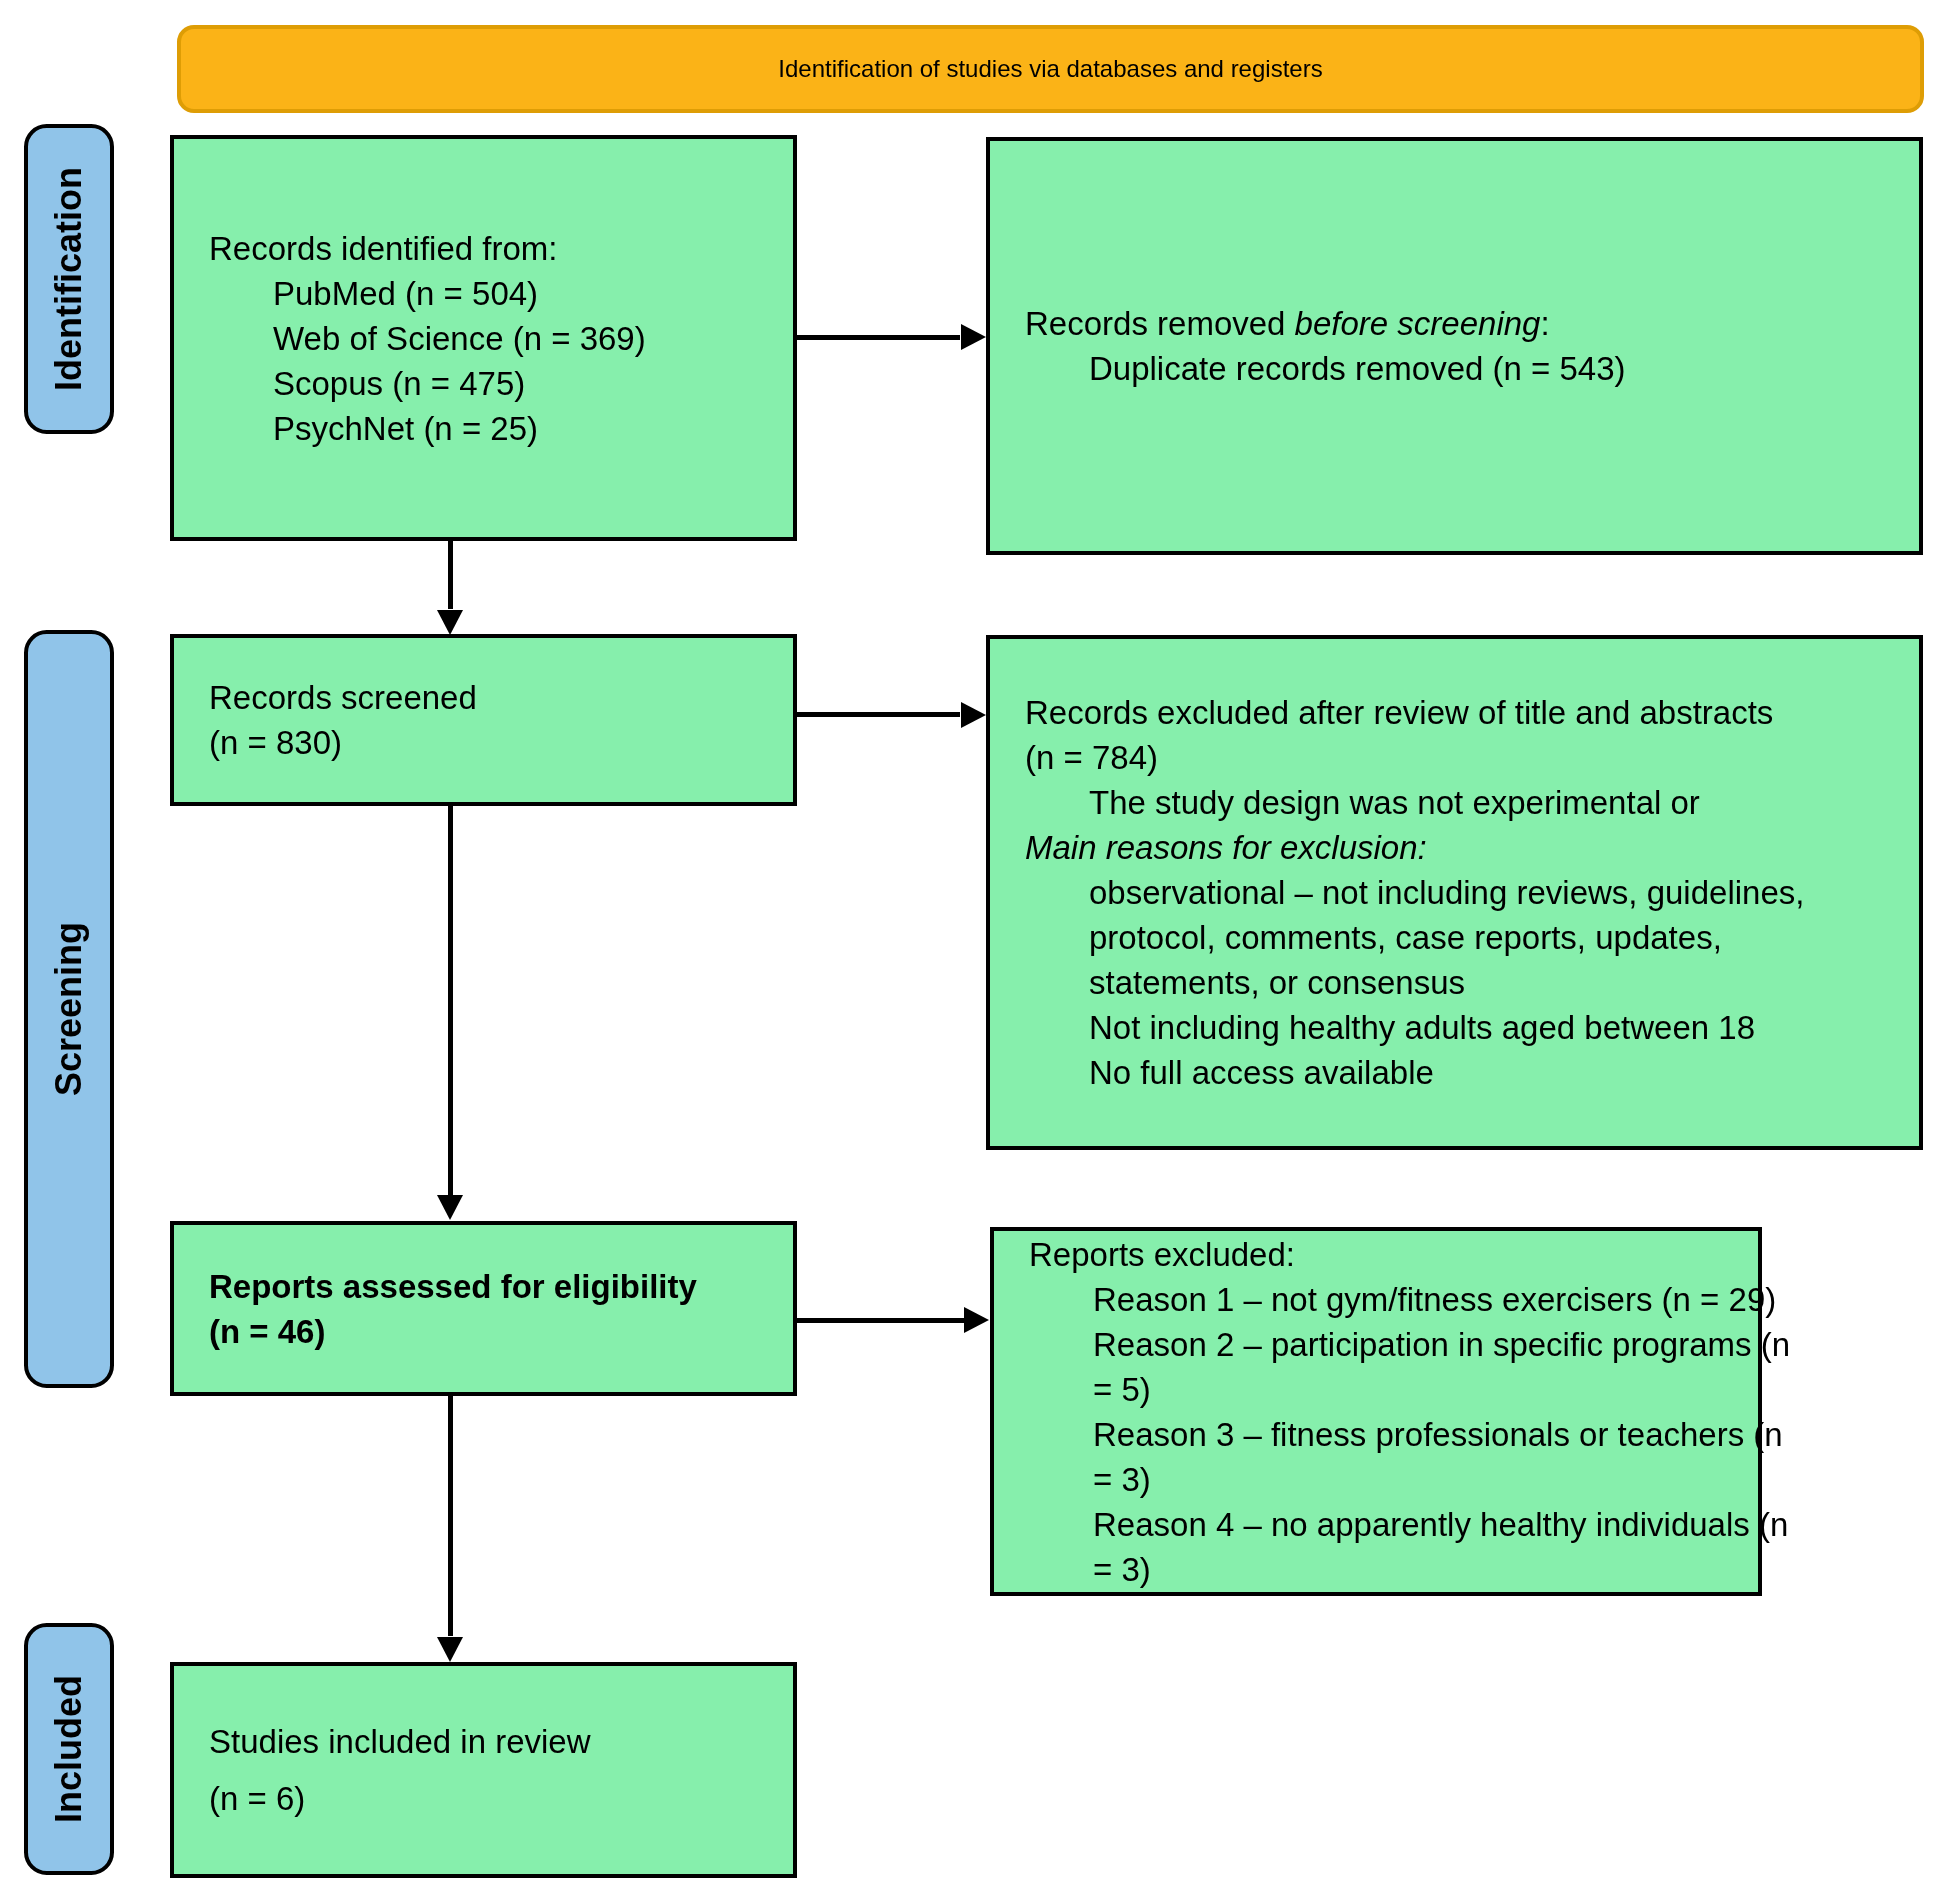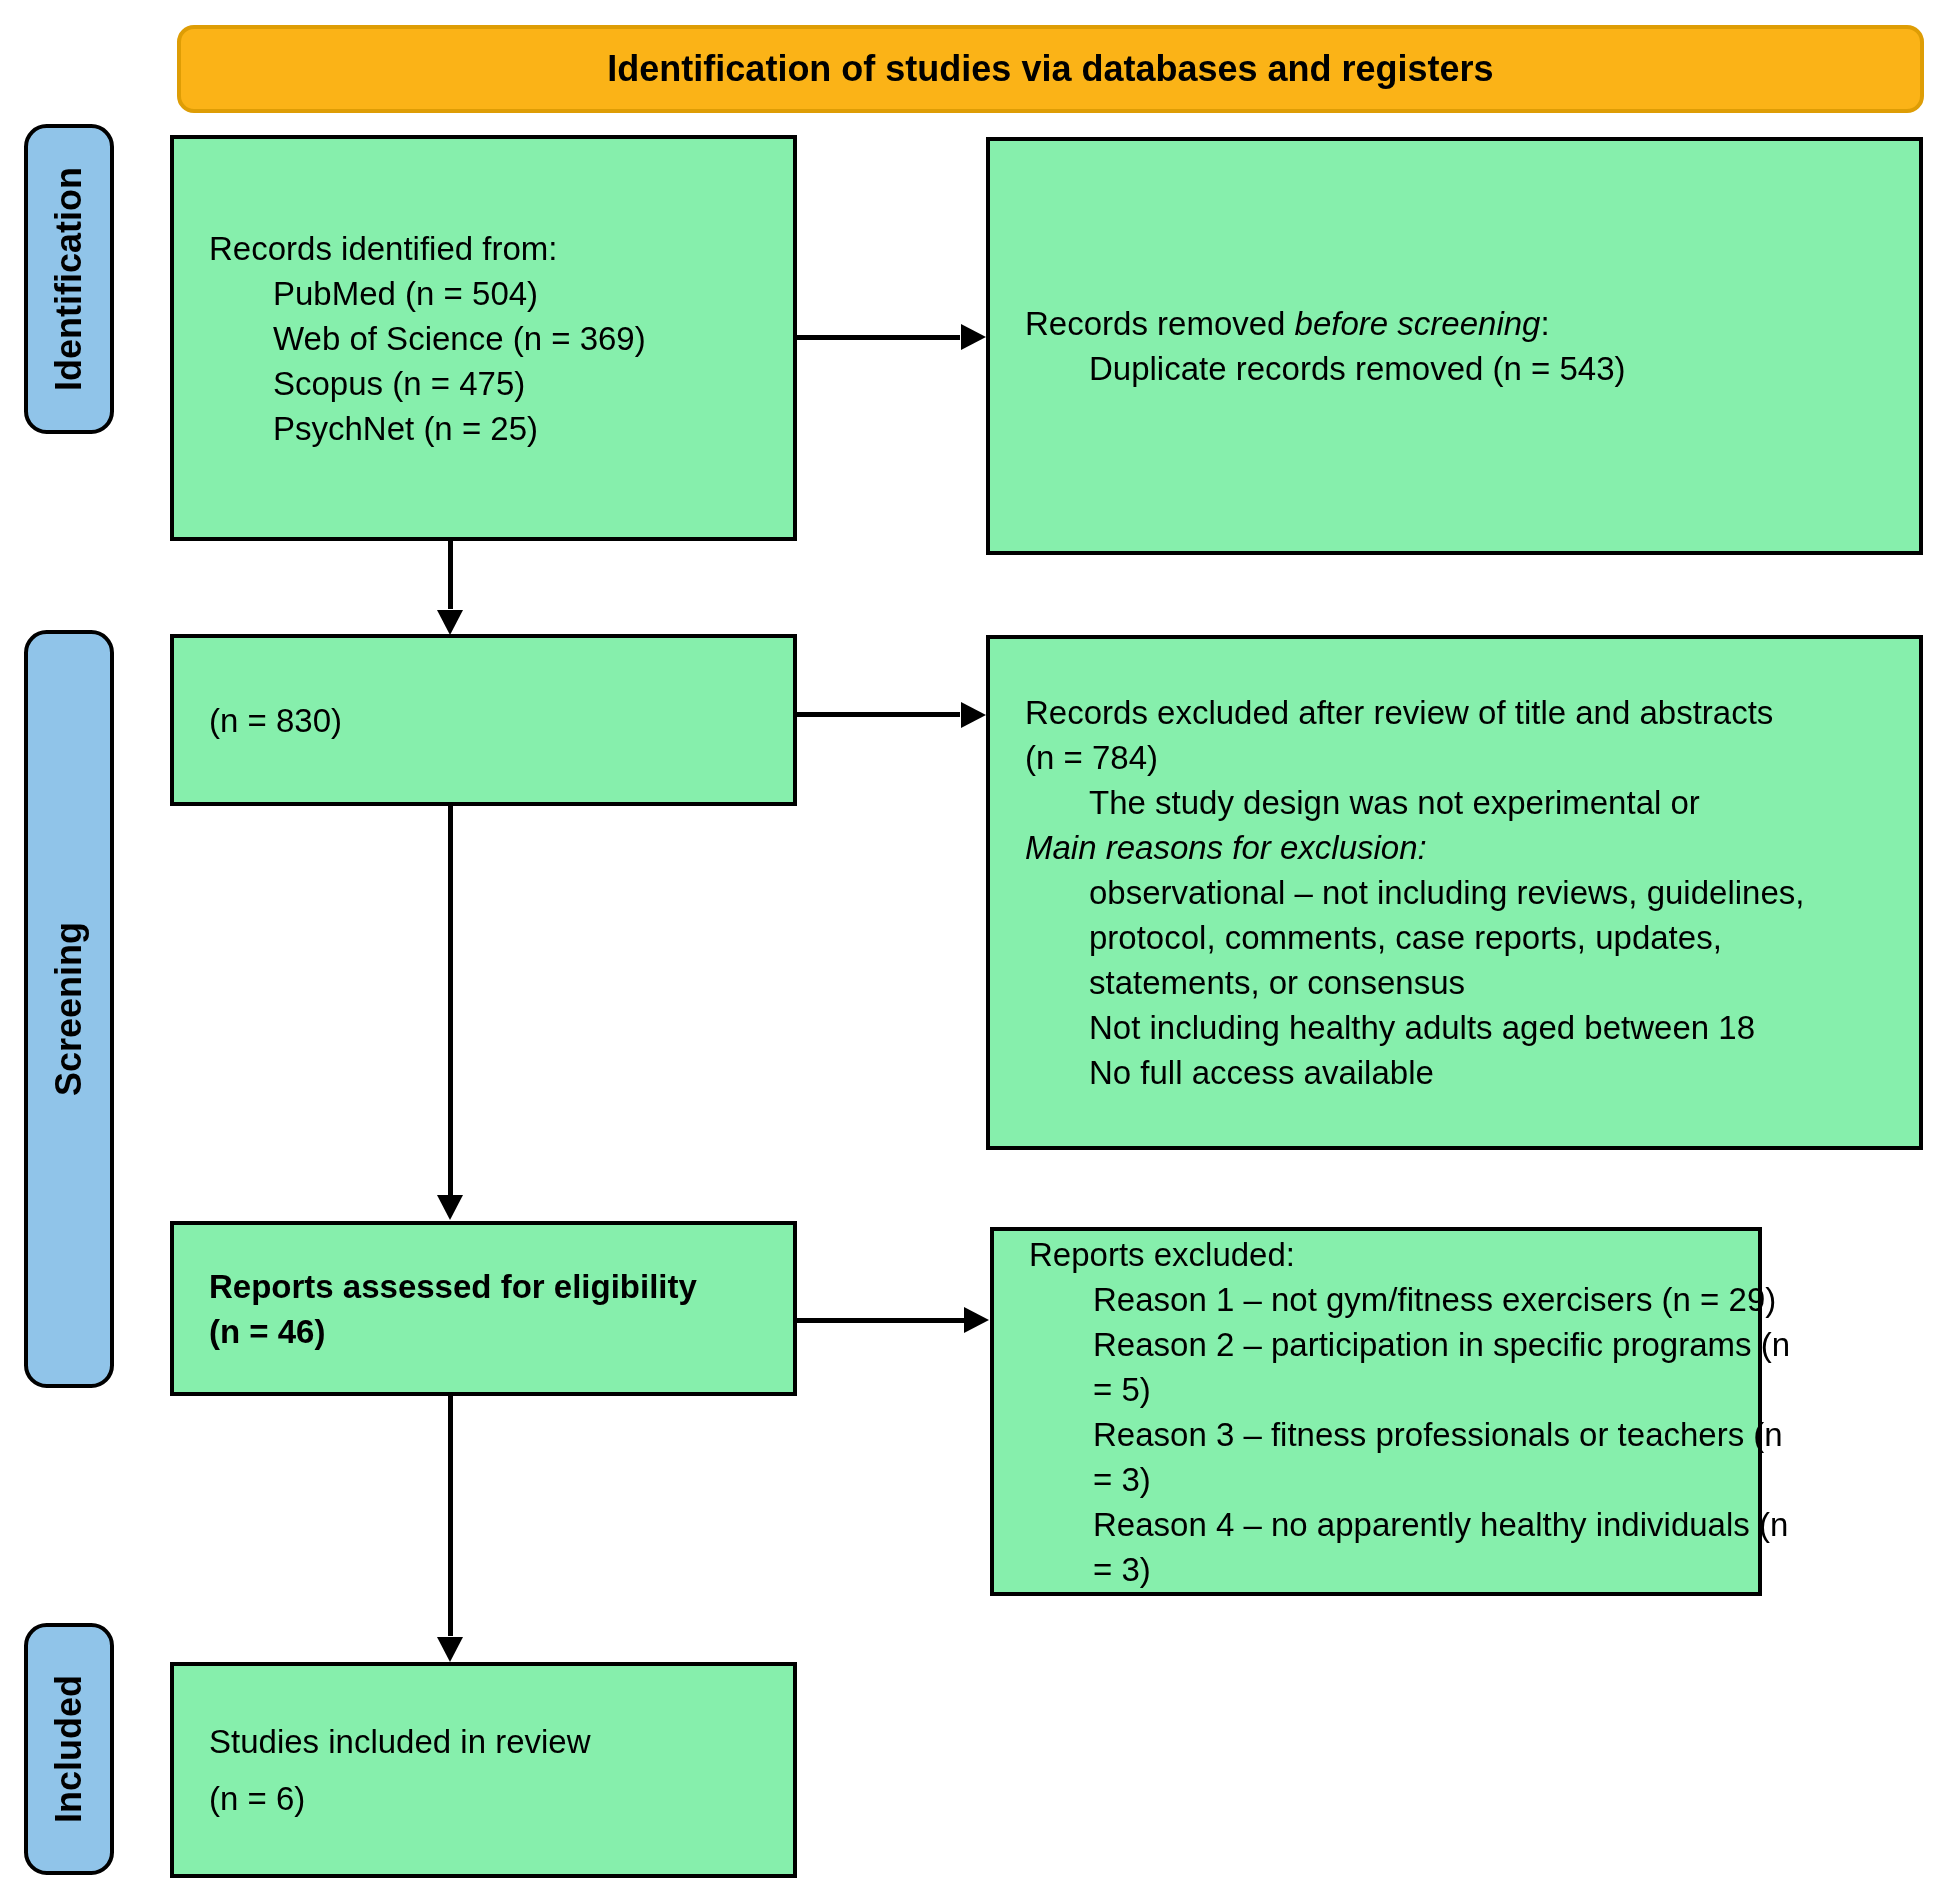--- a/index.html
+++ b/index.html
@@ -17,21 +17,21 @@
   .banner {
     position: absolute;
     left: 177px; top: 25px;
     width: 1747px; height: 88px;
     box-sizing: border-box;
     background: var(--banner-bg, #FBB317);
     border: 4.2px solid var(--banner-border, #DE9D05);
     border-radius: 17px;
     display: flex; align-items: center; justify-content: center;
   }
-  .banner span { font-weight: bold; font-size: 36px; }
+  .banner span { font-weight: normal; font-size: 24px; }
 
   
   .stage {
     position: absolute;
     left: 24px; width: 90px;
     box-sizing: border-box;
     background: var(--stage-bg, #90C4E9);
     border: 4.2px solid #000;
     border-radius: 22.7px;
     display: flex; align-items: center; justify-content: center;
@@ -121,20 +121,21 @@
       <div class="line ind"><span>PubMed (n = 504)</span></div>
       <div class="line ind"><span>Web of Science (n = 369)</span></div>
       <div class="line ind"><span>Scopus (n = 475)</span></div>
       <div class="line ind"><span>PsychNet (n = 25)</span></div>
     </div>
   <div class="fbox" id="box-records-removed">
       <div class="line"><span>Records removed </span><span class="it">before screening</span><span>:</span></div>
       <div class="line ind"><span>Duplicate records removed (n = 543)</span></div>
     </div>
   <div class="fbox" id="box-records-screened">
+      <div class="line"><span>Records screened</span></div>
       <div class="line"><span>(n = 830)</span></div>
     </div>
   <div class="fbox" id="box-records-excluded">
       <div class="line"><span>Records excluded after review of title and abstracts</span></div>
       <div class="line"><span>(n = 784)</span></div>
       <div class="line ind"><span>The study design was not experimental or</span></div>
       <div class="line it"><span>Main reasons for exclusion:</span></div>
       <div class="line ind"><span>observational – not including reviews, guidelines,</span></div>
       <div class="line ind"><span>protocol, comments, case reports, updates,</span></div>
       <div class="line ind"><span>statements, or consensus</span></div>

